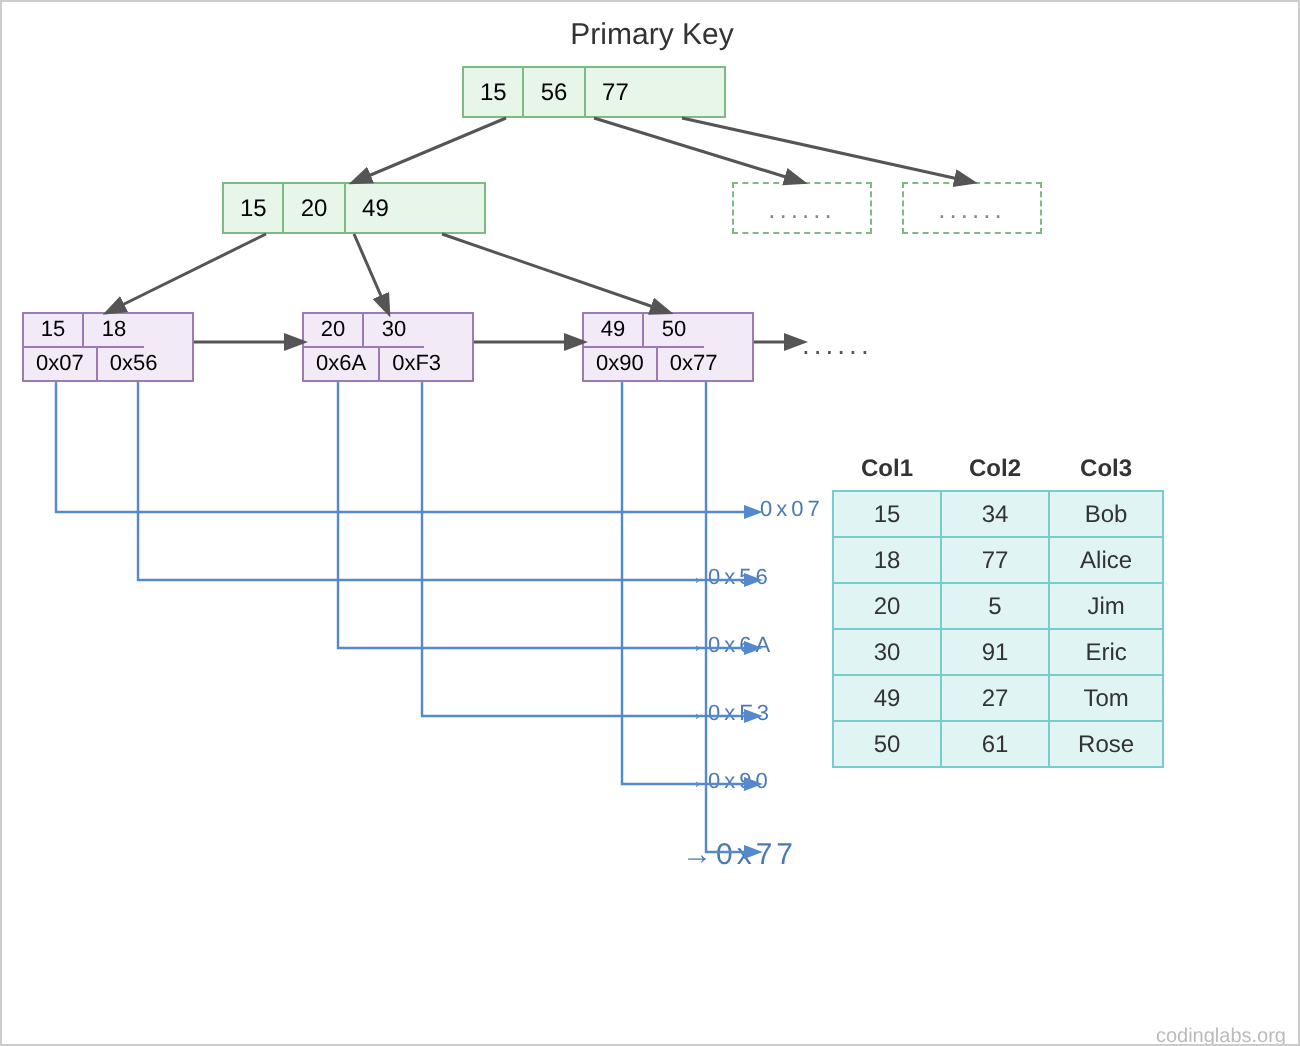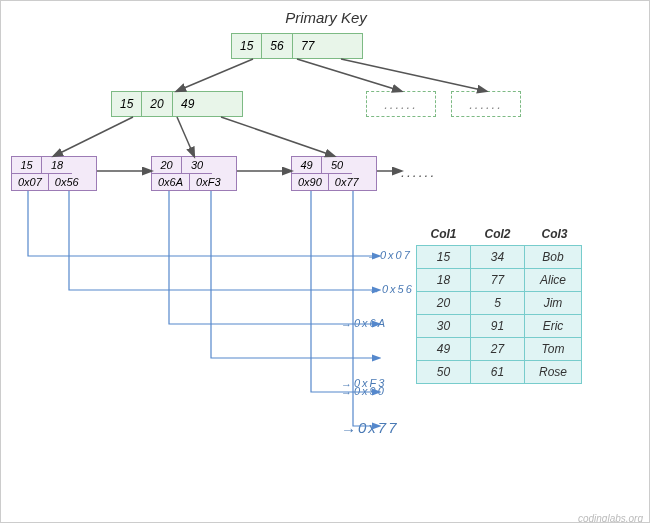--- a/index.html
+++ b/index.html
@@ -12,21 +12,20 @@
       overflow: hidden;
       position: relative;
       border: 1px solid #ccc;
     }
 
     .diagram-container {
       position: relative;
       width: 650px;
       height: 523px;
       background: #fff;
-      font-style: italic;
     }
 
     
     .title {
       position: absolute;
       top: 8px;
       left: 0;
       width: 650px;
       text-align: center;
       font-size: 15px;
@@ -98,21 +97,21 @@
       letter-spacing: 2px;
     }
 
     
     .data-table {
       position: absolute;
       border-collapse: collapse;
     }
     .data-table th {
       padding: 4px 14px;
-      text-align: right;
+      text-align: center;
       font-weight: bold;
       font-size: 12px;
       color: #333;
       background: #fff;
       border: none;
     }
     .data-table td {
       padding: 4px 14px;
       text-align: center;
       font-size: 12px;
@@ -212,23 +211,23 @@
     </div>
     <div class="row">
       <div class="cell">0x90</div>
       <div class="cell">0x77</div>
     </div>
   </div>
 
   <div class="dots" style="top:163px; left:400px;">......</div>
 
   <div class="dots" style="top:248px; left:340px; font-size:11px; color:#4a7ab5;margin-left:26px;">→0x07</div>
-  <div class="dots" style="top:282px; left:340px; font-size:11px; color:#4a7ab5;margin-left:28px;">→0x56</div>
+  <div class="dots" style="top:282px; left:340px; font-size:11px; color:#4a7ab5;">→0x56</div>
   <div class="dots" style="top:316px; left:340px; font-size:11px; color:#4a7ab5;">→0x6A</div>
-  <div class="dots" style="top:350px; left:340px; font-size:11px; color:#4a7ab5;margin-top:26px;">→0xF3</div>
+  <div class="dots" style="top:350px; left:340px; font-size:11px; color:#4a7ab5;">→0xF3</div>
   <div class="dots" style="top:384px; left:340px; font-size:11px; color:#4a7ab5;">→0x90</div>
   <div class="dots" style="top:418px; left:340px; font-size:15px; color:#4a7ab5;">→0x77</div>
 
   <table class="data-table" style="top:222px; left:415px;">
     <thead>
       <tr>
         <th>Col1</th>
         <th>Col2</th>
         <th>Col3</th>
       </tr>

